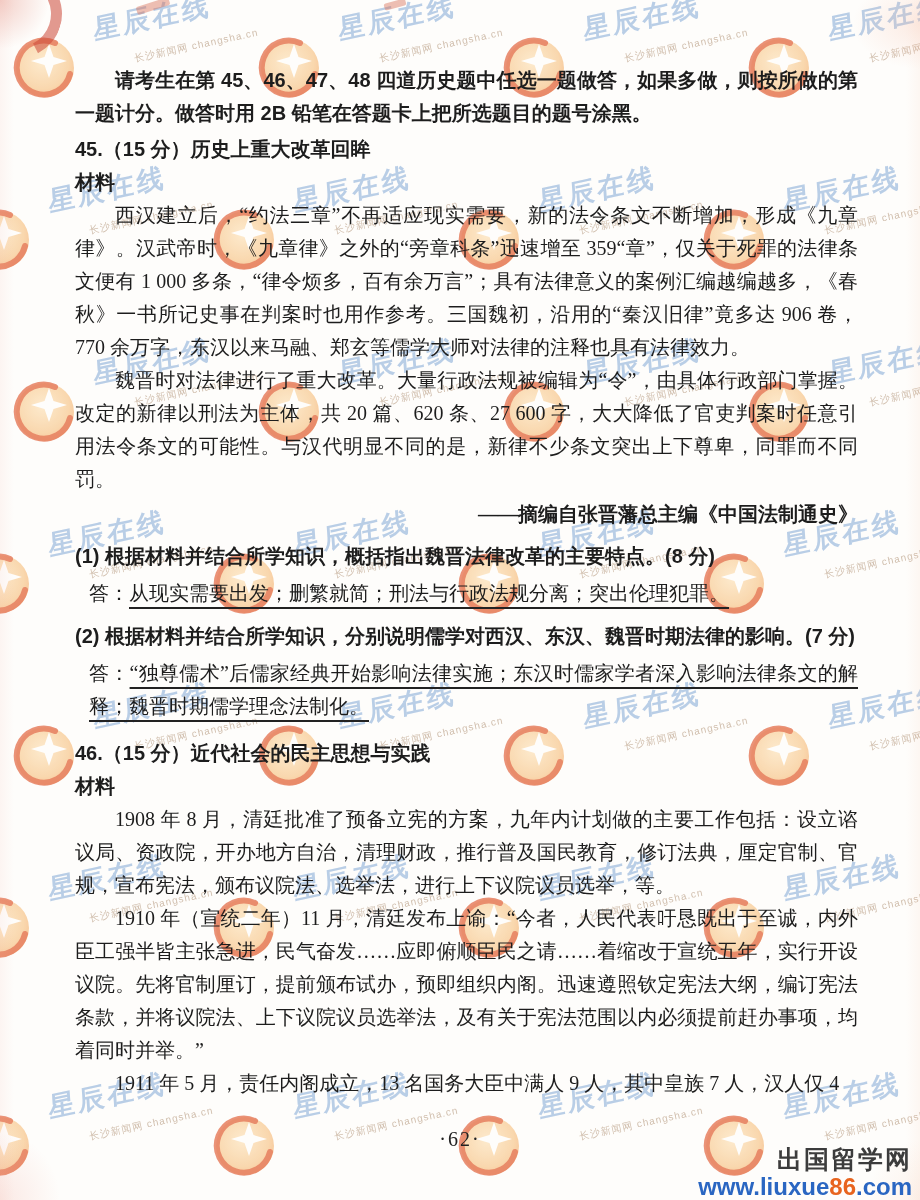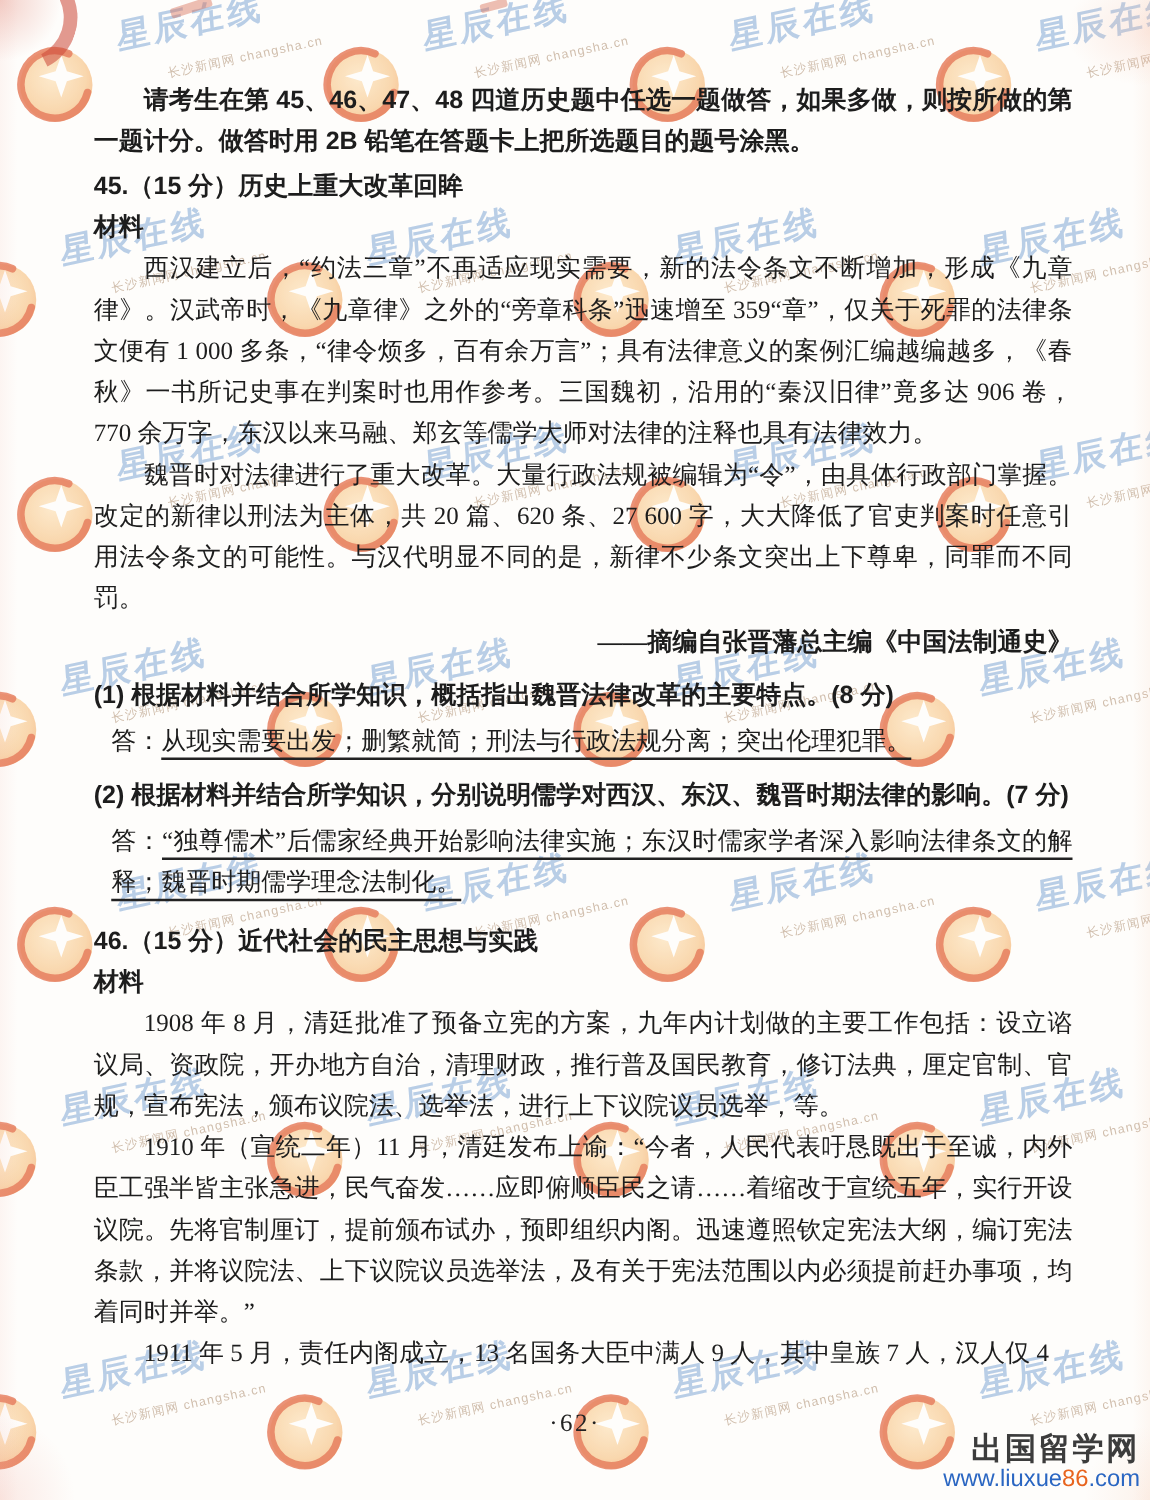--- a/index.html
+++ b/index.html
@@ -66,21 +66,21 @@
   
   .page-number{
     position:absolute;left:0;right:0;top:1128px;z-index:2;text-align:center;
     font-size:20px;color:#222;font-family:"Liberation Serif", serif;letter-spacing:2px;
   }
   .brand{
     position:absolute;right:8px;top:1146px;z-index:4;text-align:right;
     font-family:"Liberation Sans", sans-serif;line-height:1.1;
   }
   .brand-name{font-size:25px;font-weight:bold;color:#3c3c3c;letter-spacing:2px;}
-  .brand-url{font-size:19px;font-weight:normal;color:#2a66c2;}
+  .brand-url{font-size:24px;font-weight:bold;color:#2a66c2;}
   .brand-url .mid{color:#e8641e;}
 </style>
 </head>
 <body>
 
 <div class="page">
 
   <svg width="0" height="0" style="position:absolute" aria-hidden="true">
     <defs>
       <radialGradient id="wmGrad" cx="45%" cy="40%" r="65%">

